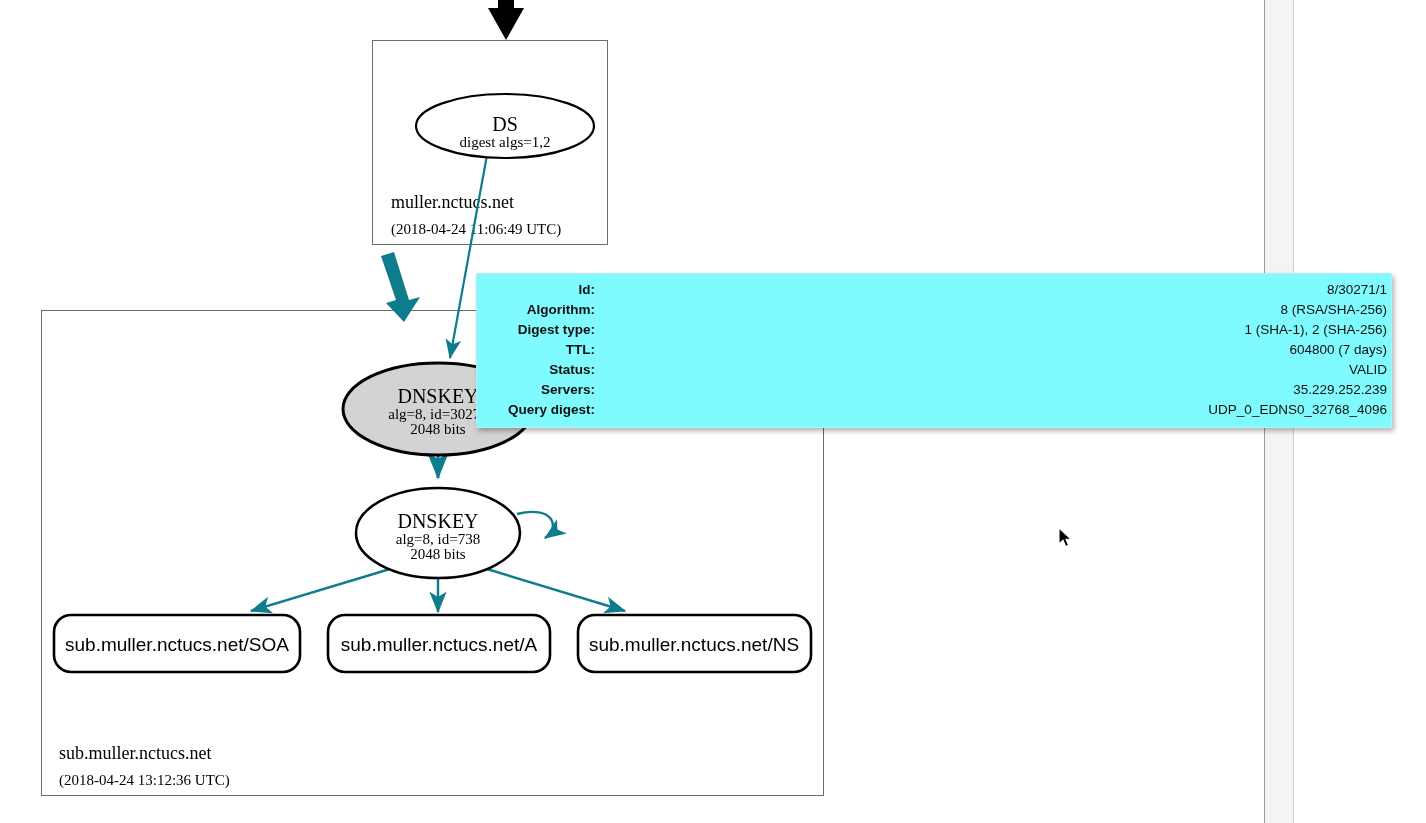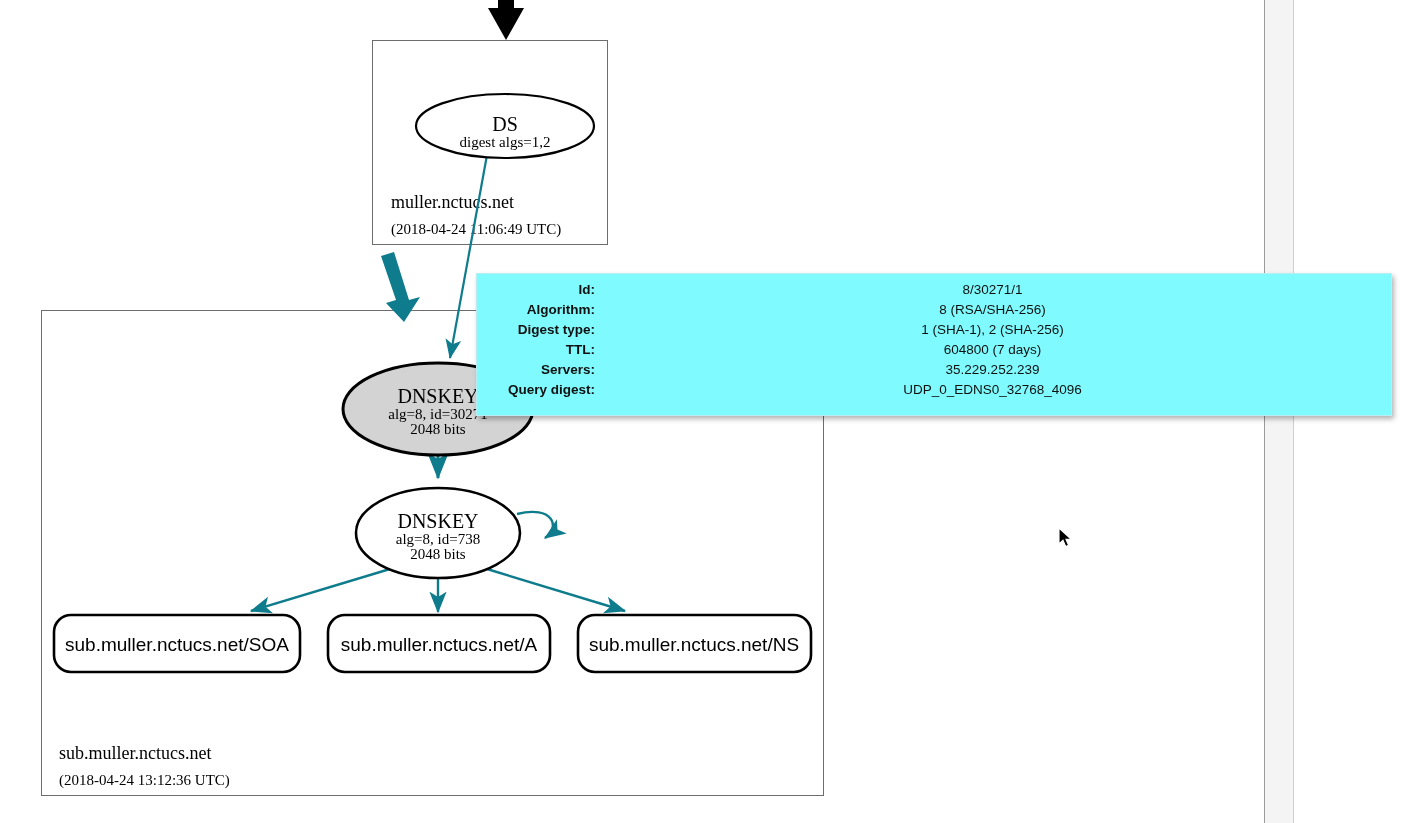--- a/index.html
+++ b/index.html
@@ -54,42 +54,42 @@
     position: absolute;
     left: 476px;
     top: 273px;
     width: 916px;
     background: #7ffbff;
     border: 1px solid #b8eef2;
     box-shadow: 2px 3px 5px rgba(0,0,0,0.30);
     font-family: "Liberation Sans", sans-serif;
     font-size: 13.5px;
     color: #101010;
-    padding: 6px 4px 15px 4px;
+    padding: 6px 4px 7px 4px;
     box-sizing: border-box;
     z-index: 40;
   }
   #tooltip table {
     border-collapse: collapse;
     width: 100%;
   }
   #tooltip td {
     padding: 0 0 1px 0;
     vertical-align: top;
     line-height: 19px;
     white-space: nowrap;
   }
   #tooltip td.tt-key {
     text-align: right;
     font-weight: bold;
     padding-right: 3px;
     width: 114px;
   }
   #tooltip td.tt-val {
-    text-align: center;
+    text-align: right;
   }
 
   
   #cursor {
     position: absolute;
     left: 1058px;
     top: 527px;
     width: 16px;
     height: 22px;
     z-index: 60;
@@ -201,20 +201,24 @@
       </tr>
       <tr>
         <td class="tt-key">Digest type:</td>
         <td class="tt-val">1 (SHA-1), 2 (SHA-256)</td>
       </tr>
       <tr>
         <td class="tt-key">TTL:</td>
         <td class="tt-val">604800 (7 days)</td>
       </tr>
       <tr>
+        <td class="tt-key">Status:</td>
+        <td class="tt-val">VALID</td>
+      </tr>
+      <tr>
         <td class="tt-key">Servers:</td>
         <td class="tt-val">35.229.252.239</td>
       </tr>
       <tr>
         <td class="tt-key">Query digest:</td>
         <td class="tt-val">UDP_0_EDNS0_32768_4096</td>
       </tr>
     </tbody>
       </table>
   </div>

